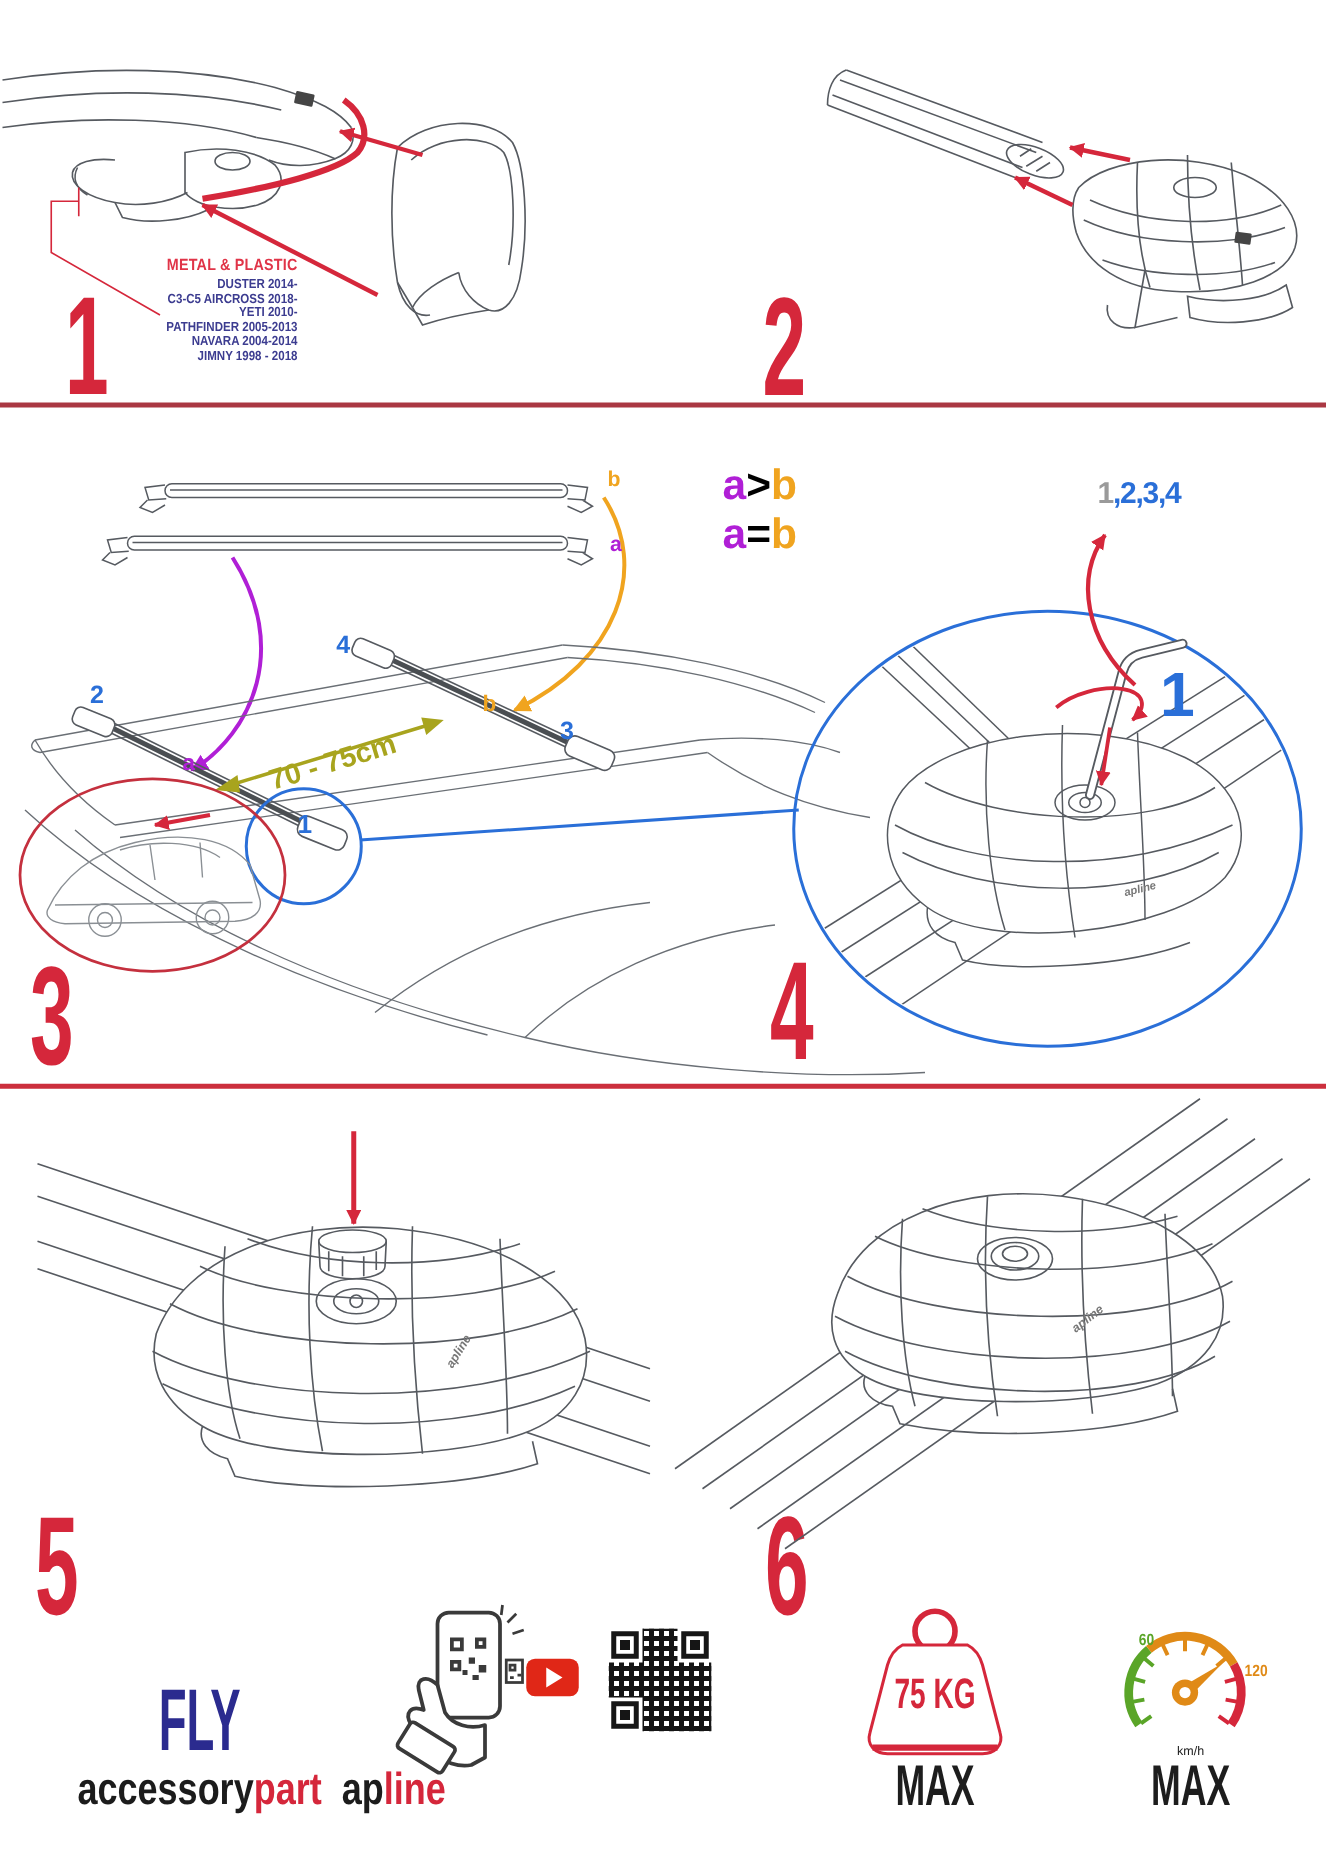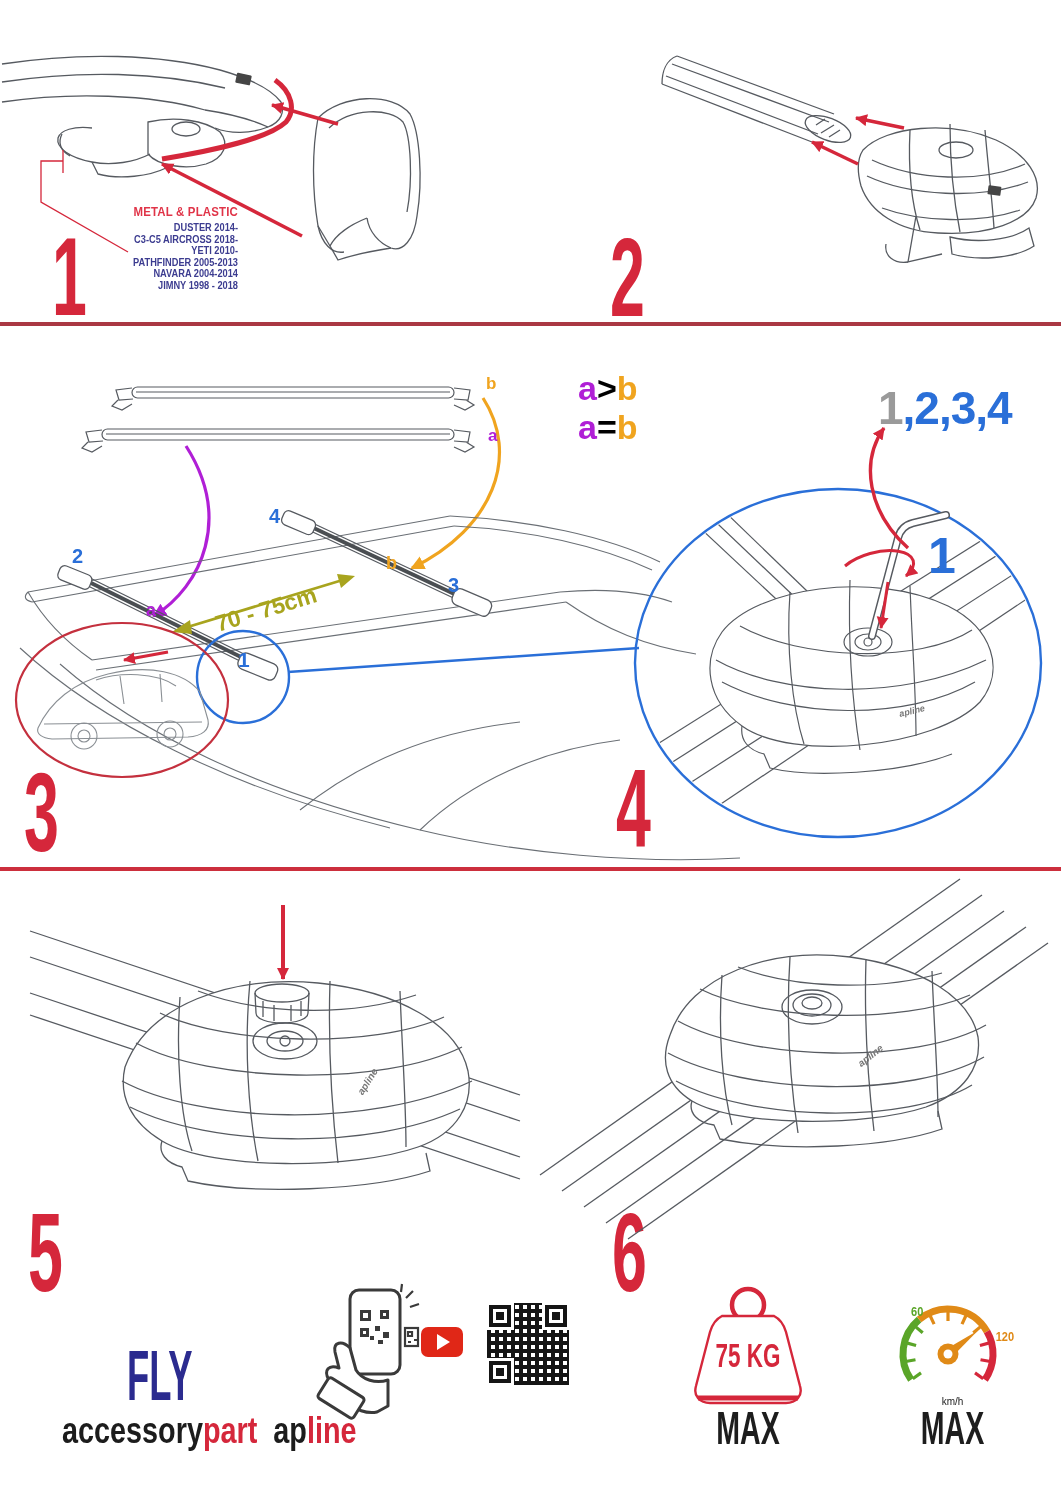--- a/index.html
+++ b/index.html
@@ -9,21 +9,21 @@
 .num{position:absolute;color:#d5273b;font-weight:bold;font-size:112px;line-height:82px;transform:scaleX(.56);transform-origin:left top;letter-spacing:-3px}
 .divider{position:absolute;left:0;width:100%;height:4px}
 .d1{top:322px;background:#aa3843}
 .d2{top:867px;background:#cc2f3d}
 .lbl{position:absolute;font-weight:bold}
 .blue{color:#2a6fd8}.purple{color:#b01fd6}.orangec{color:#f0a41f}.grayc{color:#9a9a9a}
 .step1text{position:absolute;left:88px;top:204px;width:150px;text-align:right;transform:scaleX(.88);transform-origin:right top}
 .step1text .mat{color:#e03448;font-size:13px;font-weight:bold;letter-spacing:.2px;margin-bottom:3px}
 .step1text .veh{color:#3c3c90;font-size:10.5px;line-height:11.6px;font-weight:bold}
 .formula{position:absolute;font-size:34px;font-weight:bold}
-.seq{position:absolute;font-size:46px;font-weight:bold;letter-spacing:-1px}
+.seq{position:absolute;font-size:24px;font-weight:bold;letter-spacing:-1px}
 .callout1{position:absolute;font-size:50px;font-weight:bold;color:#2a6fd8}
 .meas{position:absolute;color:#a8a41e;font-size:23px;font-weight:bold;transform:rotate(-17deg);transform-origin:left top;white-space:nowrap}
 .fly{position:absolute;left:127px;top:1350px;font-weight:bold;font-size:70px;line-height:52px;color:#2b2b8f;transform:scaleX(.52);transform-origin:left top}
 .brandrow{position:absolute;left:62px;top:1414px;font-weight:bold;font-size:36px;line-height:34px;color:#1c1c1c;transform:scaleX(.8);transform-origin:left top;white-space:nowrap}
 .brandrow .r{color:#d5273b}
 .brandrow .gap{display:inline-block;width:20px}
 .maxlbl{position:absolute;font-weight:bold;font-size:46px;line-height:36px;color:#1d1d1d;text-align:center;transform:scaleX(.62);transform-origin:center top}
 .kg{position:absolute;font-weight:bold;font-size:34px;line-height:30px;color:#d5273b;text-align:center;transform:scaleX(.66);transform-origin:center top;white-space:nowrap}
 .kmh{position:absolute;font-size:10px;color:#222;text-align:center}
 .sp60{position:absolute;font-size:13px;font-weight:bold;color:#5aa528;transform:scaleX(.85)}

